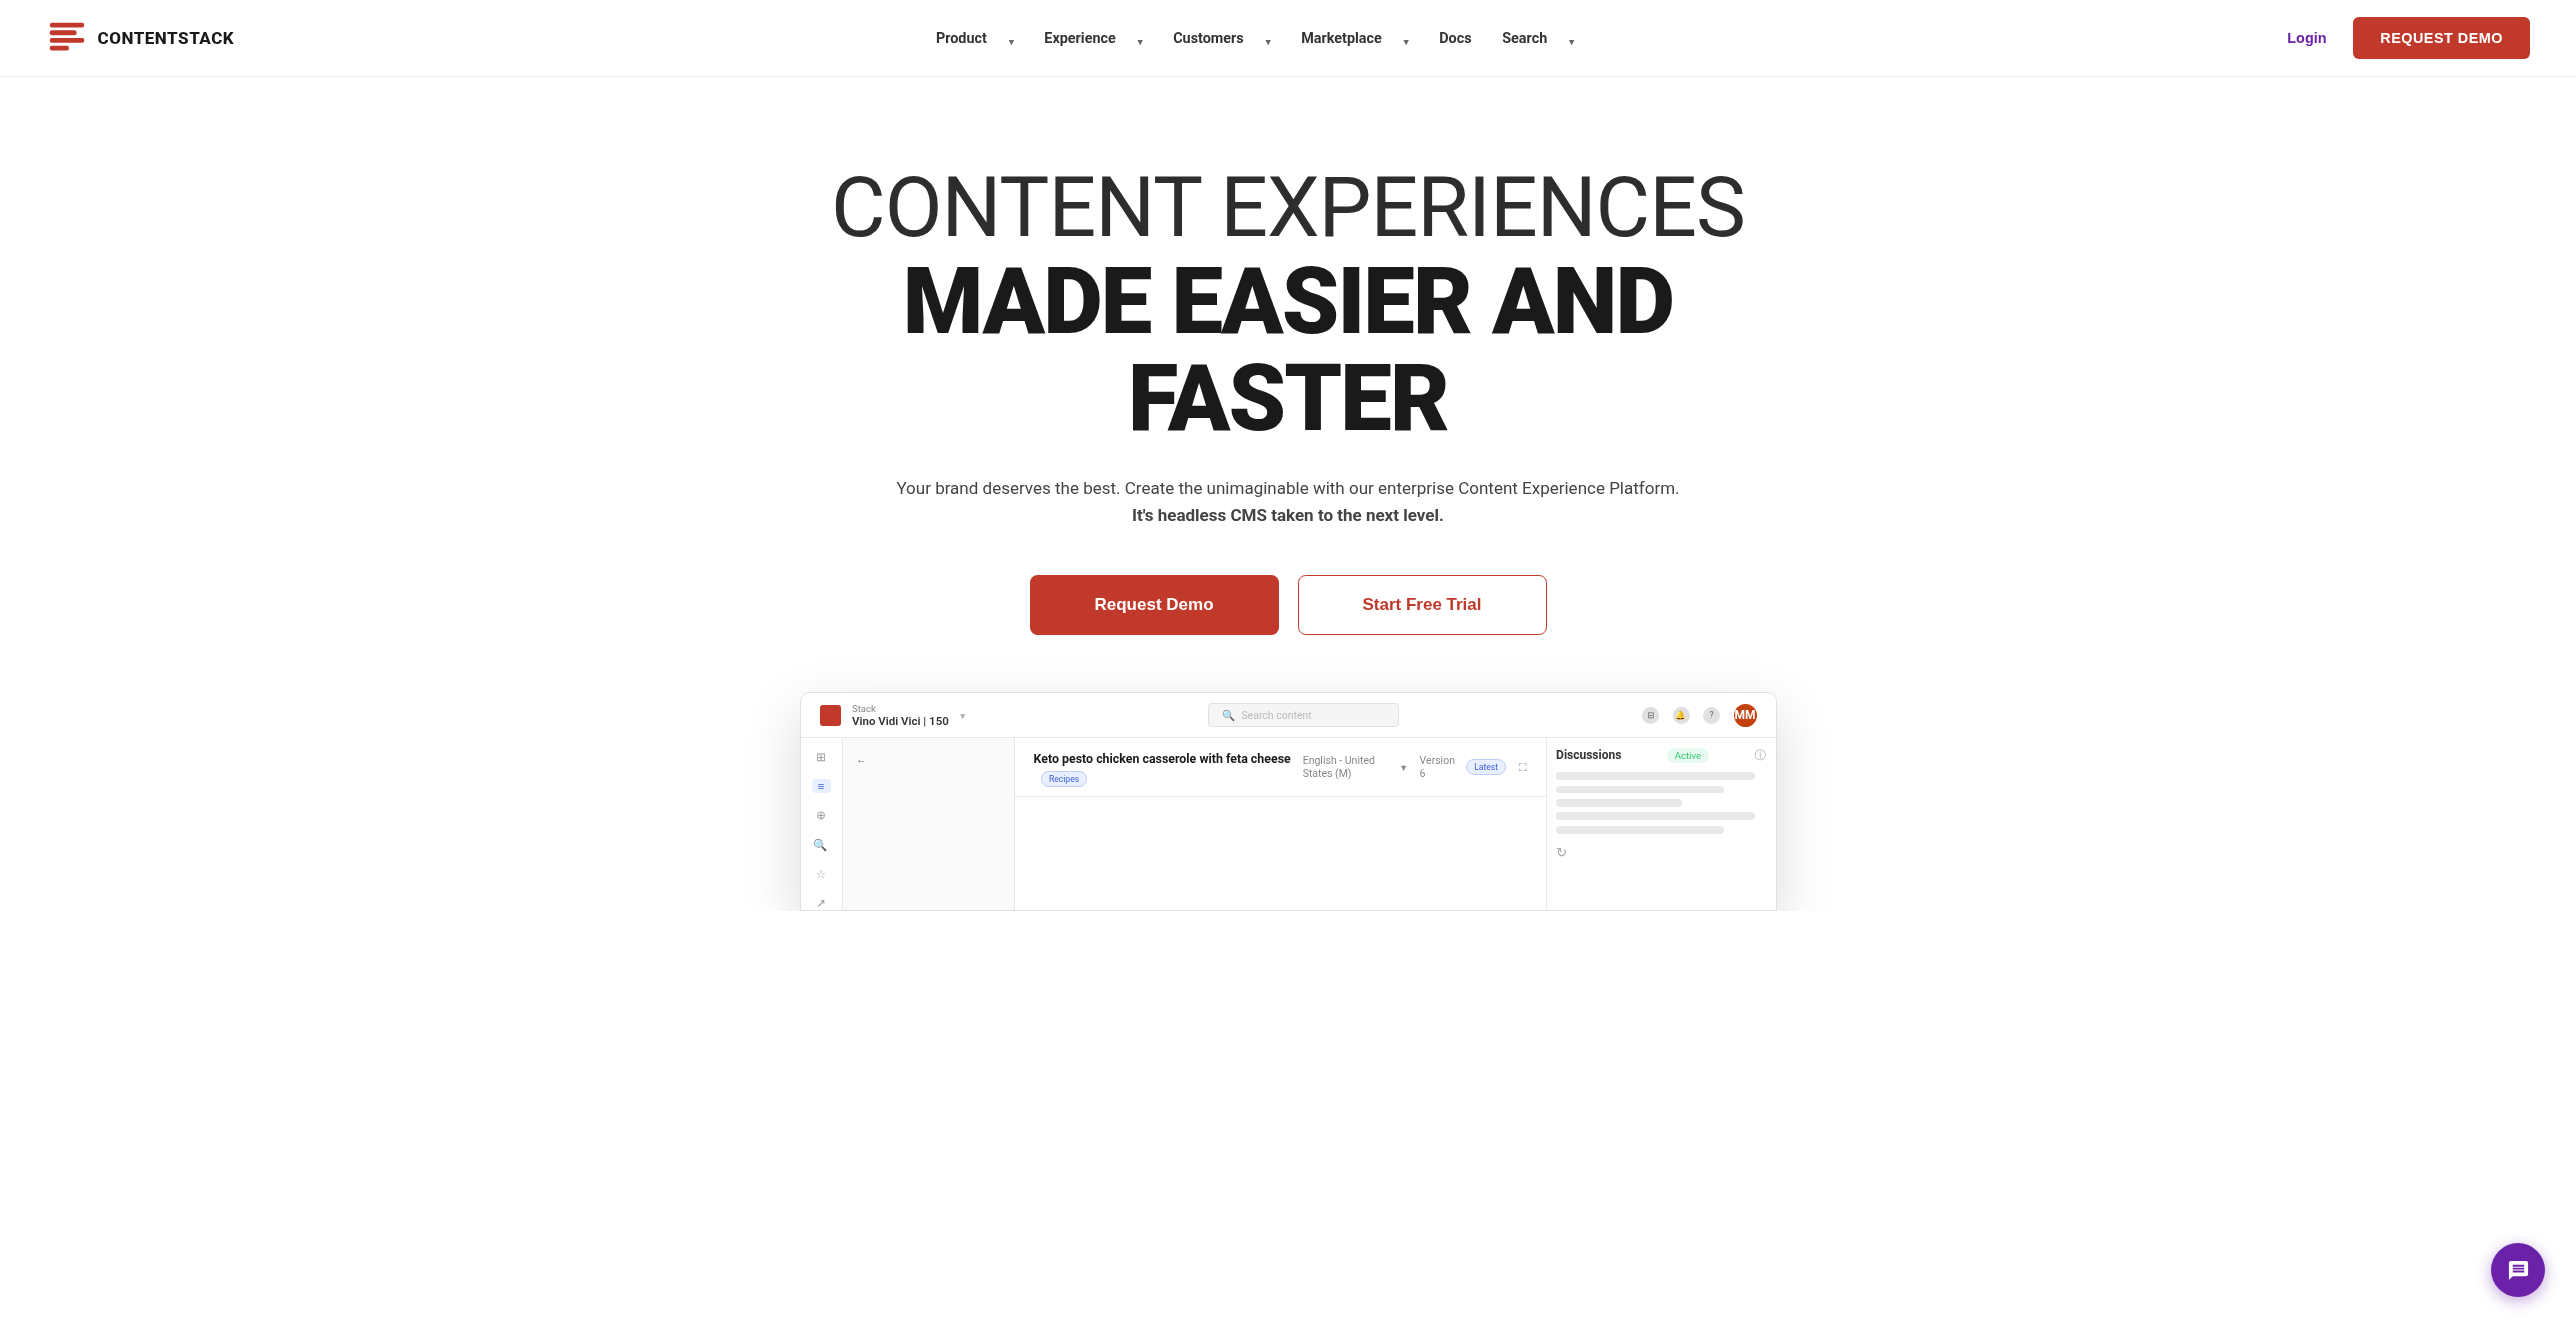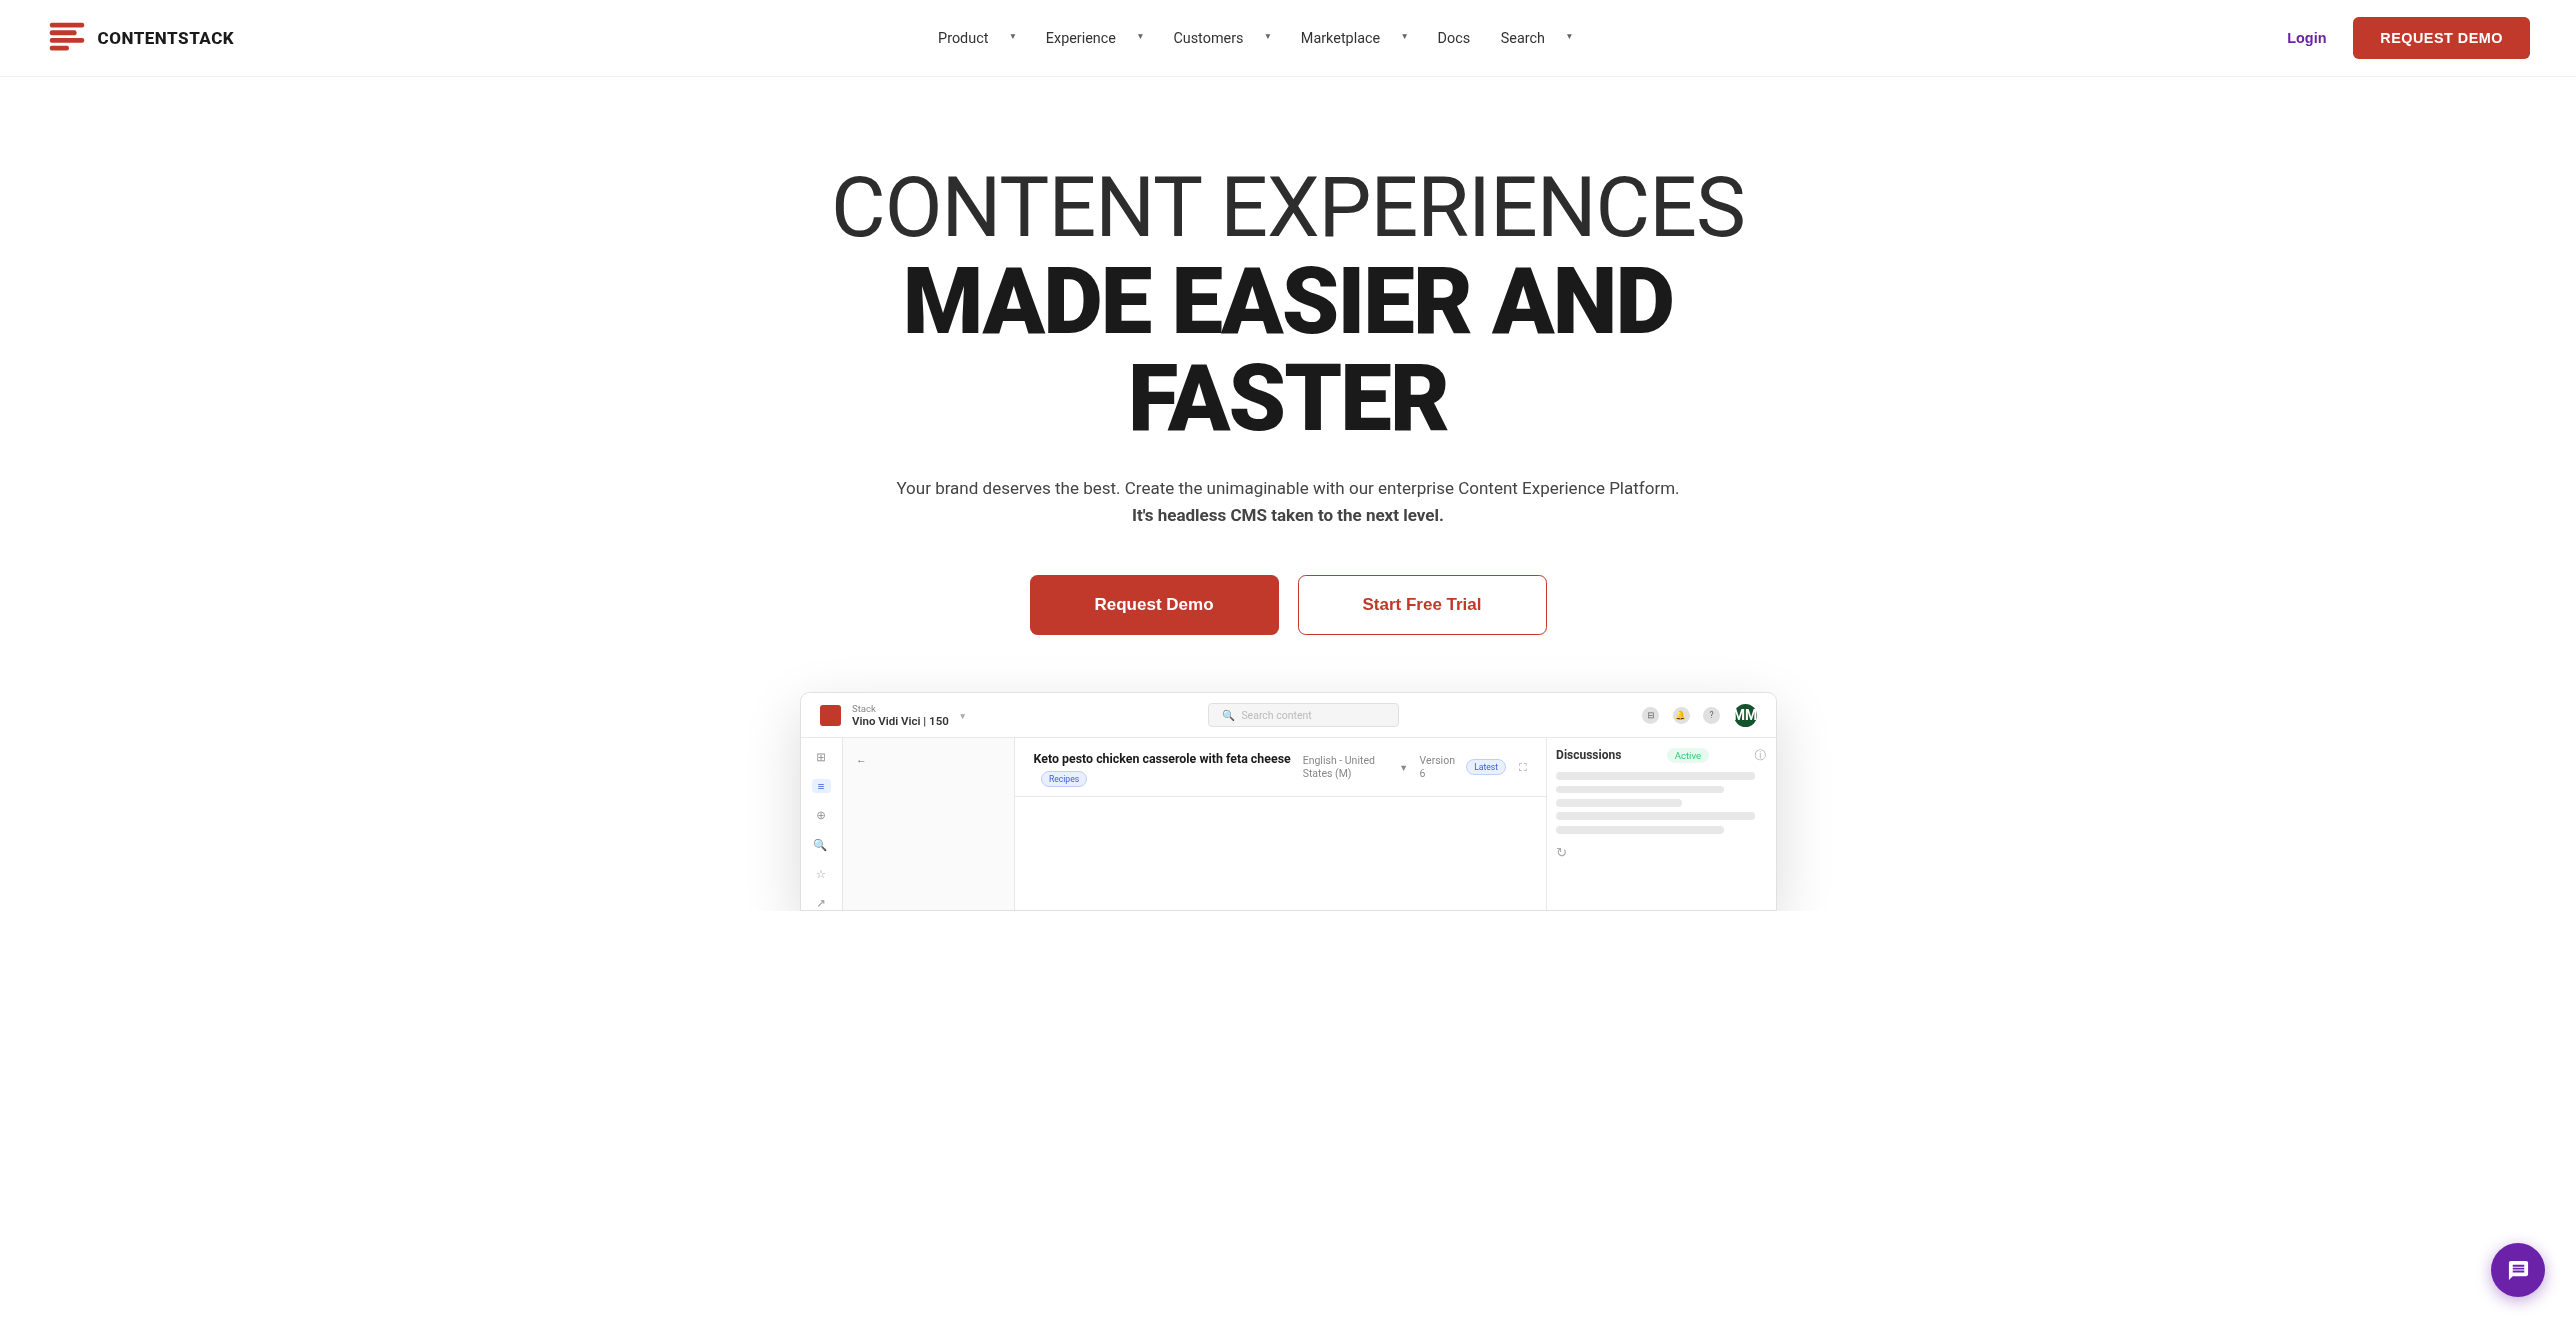--- a/index.html
+++ b/index.html
@@ -38,28 +38,28 @@
       letter-spacing: 0.5px;
       color: #1a1a1a;
     }
     .nav-links {
       display: flex;
       align-items: center;
       gap: 3.8px;
     }
     .nav-link {
       display: flex;
-      align-items: flex-start;
+      align-items: flex-end;
       gap: 22px;
       padding: 7.7px 13.4px;
       font-size: 14.4px;
       color: #333;
       cursor: pointer;
       border-radius: 3.8px;
-      font-weight: 400;
+      font-weight: 700;
       text-decoration: none;
     }
     .nav-link .chevron {
       font-size: 9.6px;
       color: #666;
     }
     .nav-actions {
       display: flex;
       align-items: center;
       gap: 15.3px;
@@ -225,26 +225,26 @@
       display: flex;
       align-items: center;
       justify-content: center;
       font-size: 8.6px;
       color: #666;
     }
     .app-avatar {
       width: 23px;
       height: 23px;
       border-radius: 50%;
-      background: #14532d;
+      background: #c2410c;
       color: #fff;
       display: flex;
       align-items: center;
       justify-content: center;
-      font-size: 14px;
+      font-size: 12px;
       font-weight: 700;
     }
 
     
     .app-content {
       display: flex;
       height: 172px;
     }
     .app-sidebar {
       width: 42px;

